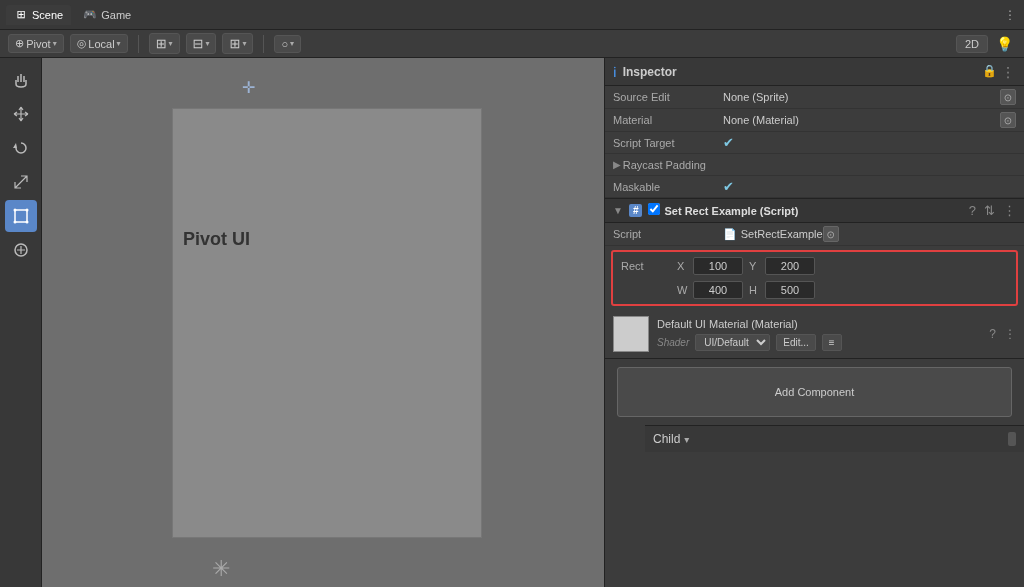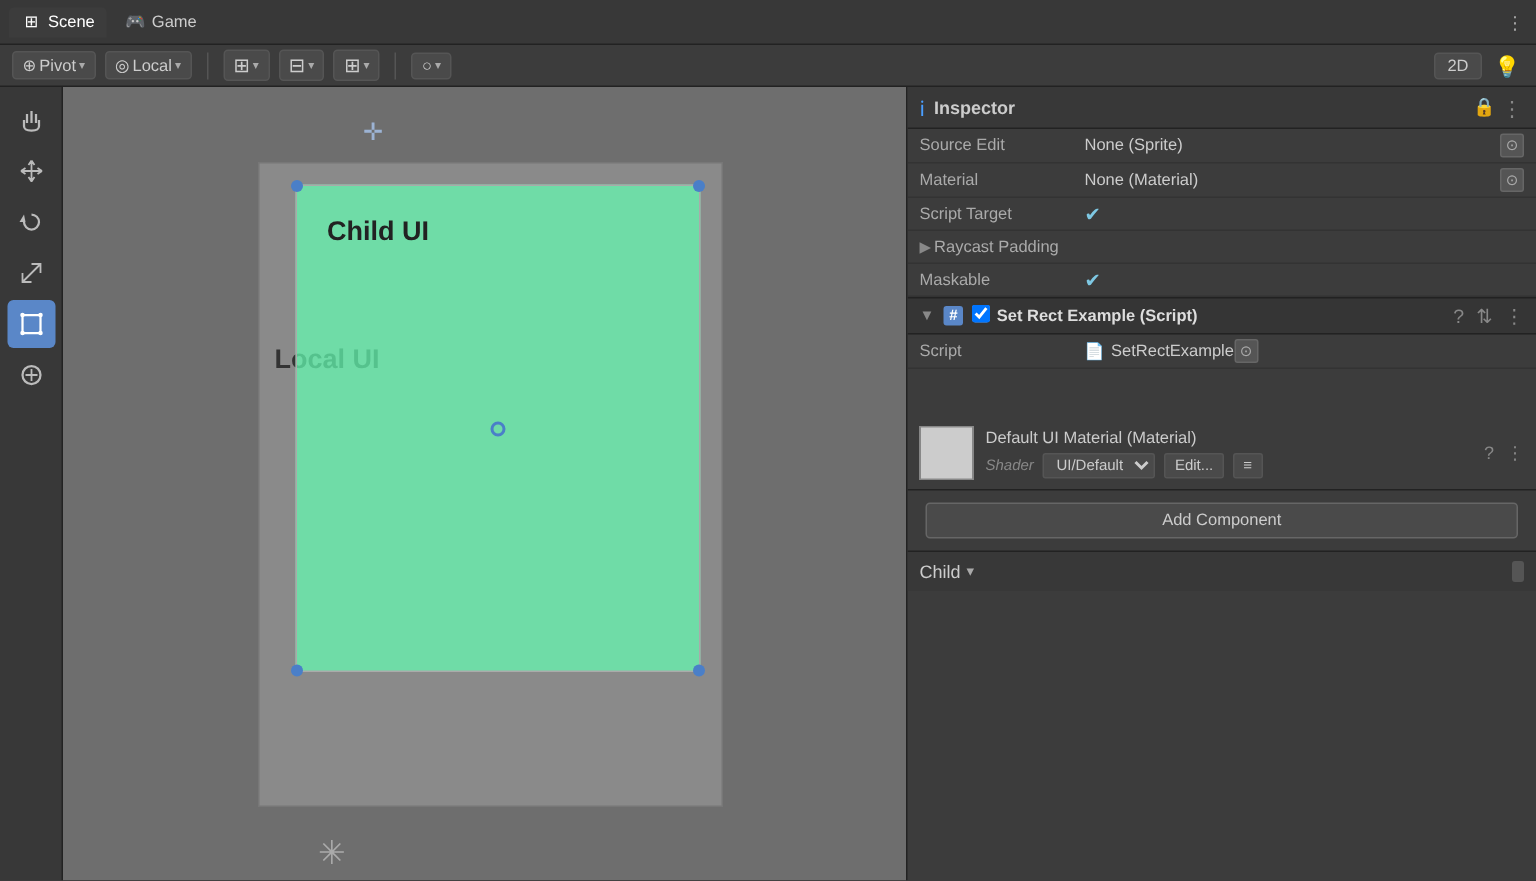--- a/index.html
+++ b/index.html
@@ -336,21 +336,20 @@
       text-align: center;
     }
 
     
     .material-section {
       display: flex;
       align-items: center;
       padding: 6px 8px;
       gap: 8px;
       border-bottom: 1px solid #222;
-      margin-top: 32px;
     }
     .mat-thumbnail {
       width: 36px;
       height: 36px;
       background: #ccc;
       border: 1px solid #888;
     }
     .mat-info {
       flex: 1;
     }
@@ -388,34 +387,35 @@
     }
 
     
     .add-component-btn {
       margin: 8px 12px;
       background: #4a4a4a;
       border: 1px solid #666;
       border-radius: 3px;
       color: #ccc;
       font-size: 11px;
-      padding: 5px;
+      padding: 18px;
       text-align: center;
       cursor: pointer;
     }
 
     
     .child-bar {
       display: flex;
       align-items: center;
       padding: 6px 8px;
       border-top: 1px solid #222;
       background: #383838;
       gap: 4px;
       flex-shrink: 0;
+      margin-left: 40px;
     }
     .child-bar-label {
       color: #ccc;
       font-size: 12px;
     }
 
     
     .inspector-panel::-webkit-scrollbar {
       width: 8px;
     }
@@ -551,33 +551,23 @@
         <path d="M5 9h8M9 5v8" stroke="#bbb" stroke-width="1.2"></path>
       </svg>
     </div>
   </div>
 
   <div class="scene-view">
 
     <div class="crosshair" style="left: 170px; top: 500px;">✳</div>
 
     <div class="parent-ui">
-      <span class="parent-label">Local UI</span>
-    </div>
-
-    <div class="child-ui">
-      <span class="child-label">Child UI</span>
-
-      <div class="handle" style="left:-4px; top:-4px;"></div>
-      <div class="handle" style="right:-4px; top:-4px;"></div>
-      <div class="handle" style="left:-4px; bottom:-4px;"></div>
-      <div class="handle" style="right:-4px; bottom:-4px;"></div>
-
-      <div class="center-handle" style="left:50%; top:50%; transform:translate(-50%,-50%);"></div>
-    </div>
+      <span class="parent-label">Pivot UI</span>
+    </div>
+
 
     <div style="position:absolute; left:200px; top:20px; color:#9cb3d4; font-size:16px;">✛</div>
   </div>
 
   <div class="inspector-panel">
 
     <div class="inspector-header">
       <span style="color:#4a9eff; font-size:14px;">ℹ</span>
       <span class="inspector-title">Inspector</span>
       <div class="inspector-icons">
@@ -628,20 +618,46 @@
 
     <div class="insp-row">
       <span class="insp-label">Script</span>
       <span style="color:#ccc; font-size:11px; display:flex; align-items:center; gap:4px;">
         <span style="color:#5a87c8; font-size:11px;">📄</span>
         <span>SetRectExample</span>
       </span>
       <div class="insp-btn-icon">⊙</div>
     </div>
 
+    <div class="rect-section">
+
+      <div class="rect-row">
+        <span class="rect-label">Rect</span>
+        <div class="rect-field">
+          <span class="rect-axis">X</span>
+          <input class="rect-input" type="text" value="100" style="">
+        </div>
+        <div class="rect-field">
+          <span class="rect-axis">Y</span>
+          <input class="rect-input" type="text" value="200" style="">
+        </div>
+      </div>
+
+      <div class="rect-row">
+        <span class="rect-label"></span>
+        <div class="rect-field">
+          <span class="rect-axis">W</span>
+          <input class="rect-input" type="text" value="400" style="">
+        </div>
+        <div class="rect-field">
+          <span class="rect-axis">H</span>
+          <input class="rect-input" type="text" value="500" style="">
+        </div>
+      </div>
+    </div>
 
     <div class="material-section">
       <div class="mat-thumbnail"></div>
       <div class="mat-info">
         <div class="mat-name">Default UI Material (Material)</div>
         <div class="mat-shader-row">
           <span class="mat-shader-label">Shader</span>
           <select class="mat-shader-select">
             <option>UI/Default</option>
           </select>

